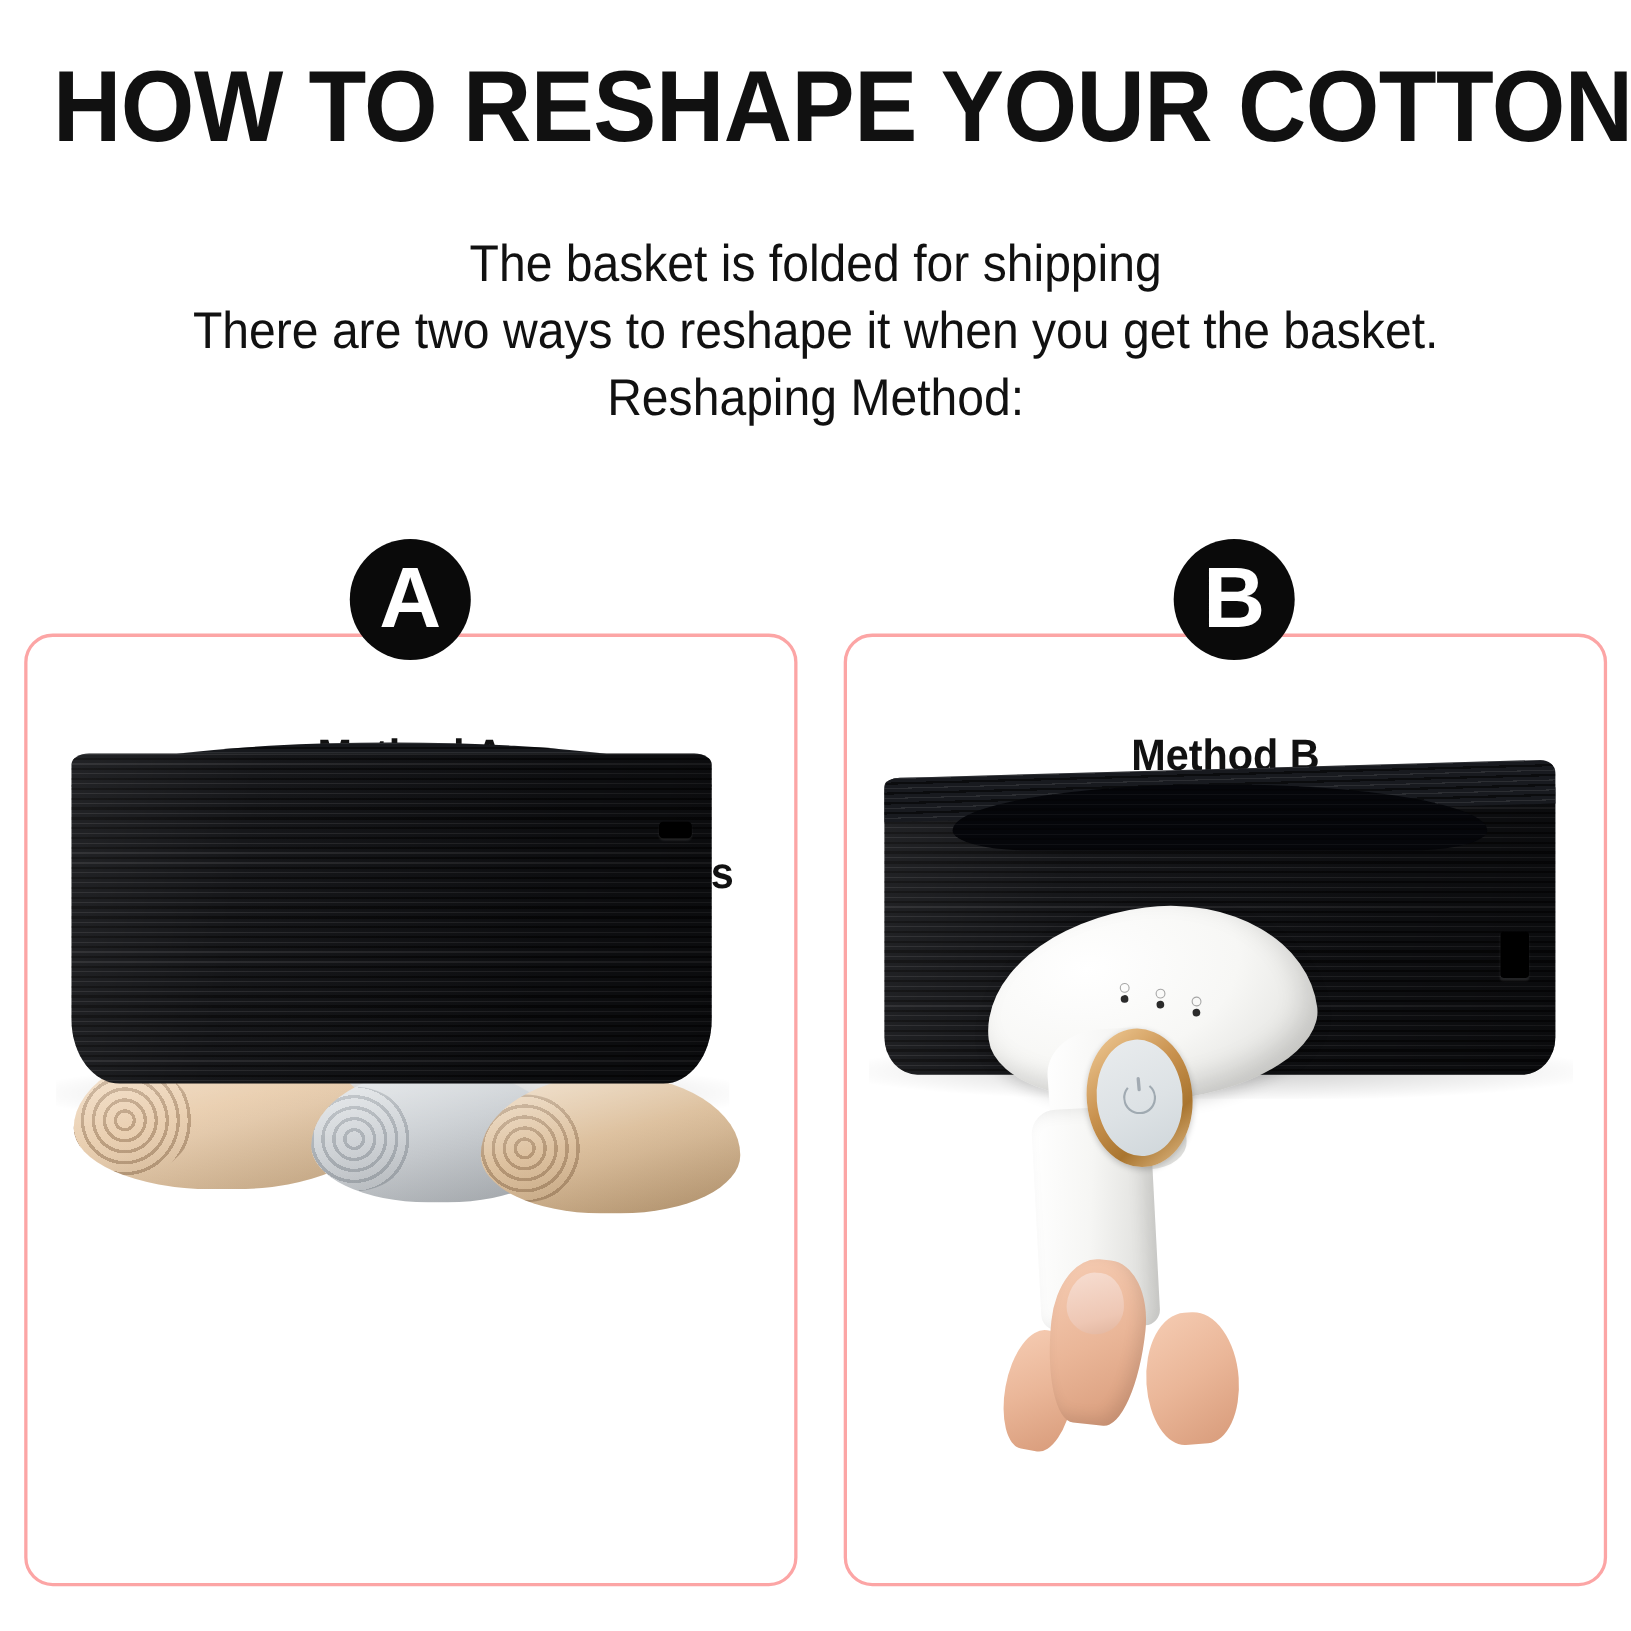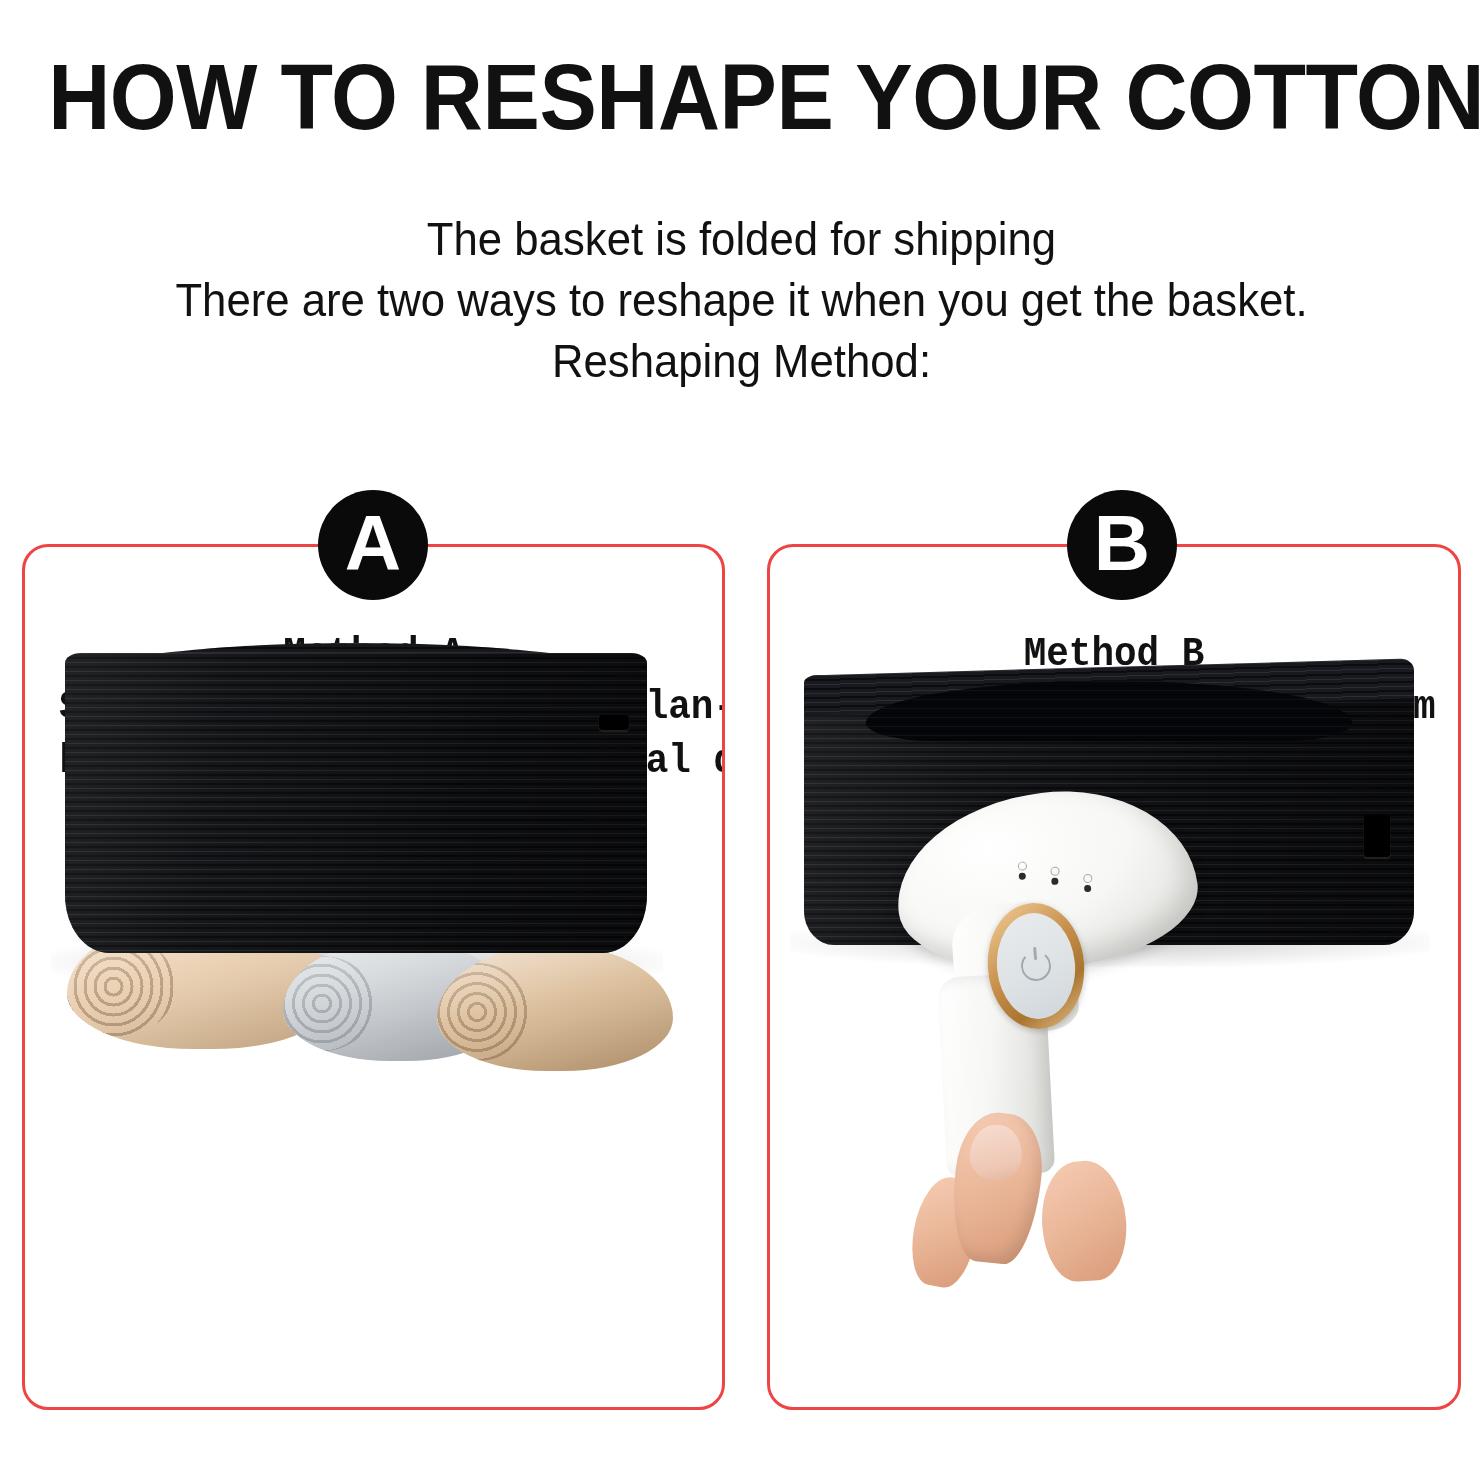--- a/index.html
+++ b/index.html
@@ -50,28 +50,27 @@
     line-height: 61px;
     font-weight: 400;
     transform: scaleX(0.93);
     transform-origin: 50% 50%;
   }
   .subtitle div { white-space: nowrap; }
 
   
   .panel {
     position: absolute;
-    top: 544px;
+    top: 576px;
     height: 866px;
-    border: 3px solid #ef4444;
+    border: 3px solid #fca5a5;
     border-radius: 26px;
     box-sizing: border-box;
     background: transparent;
     overflow: hidden;
-    font-family: Liberation Mono, monospace;
   }
   .panel-a { left: 22px;  width: 703px; }
   .panel-b { left: 767px; width: 694px; }
 
   .badge {
     position: absolute;
     top: 490px;
     width: 110px;
     height: 110px;
     border-radius: 50%;

